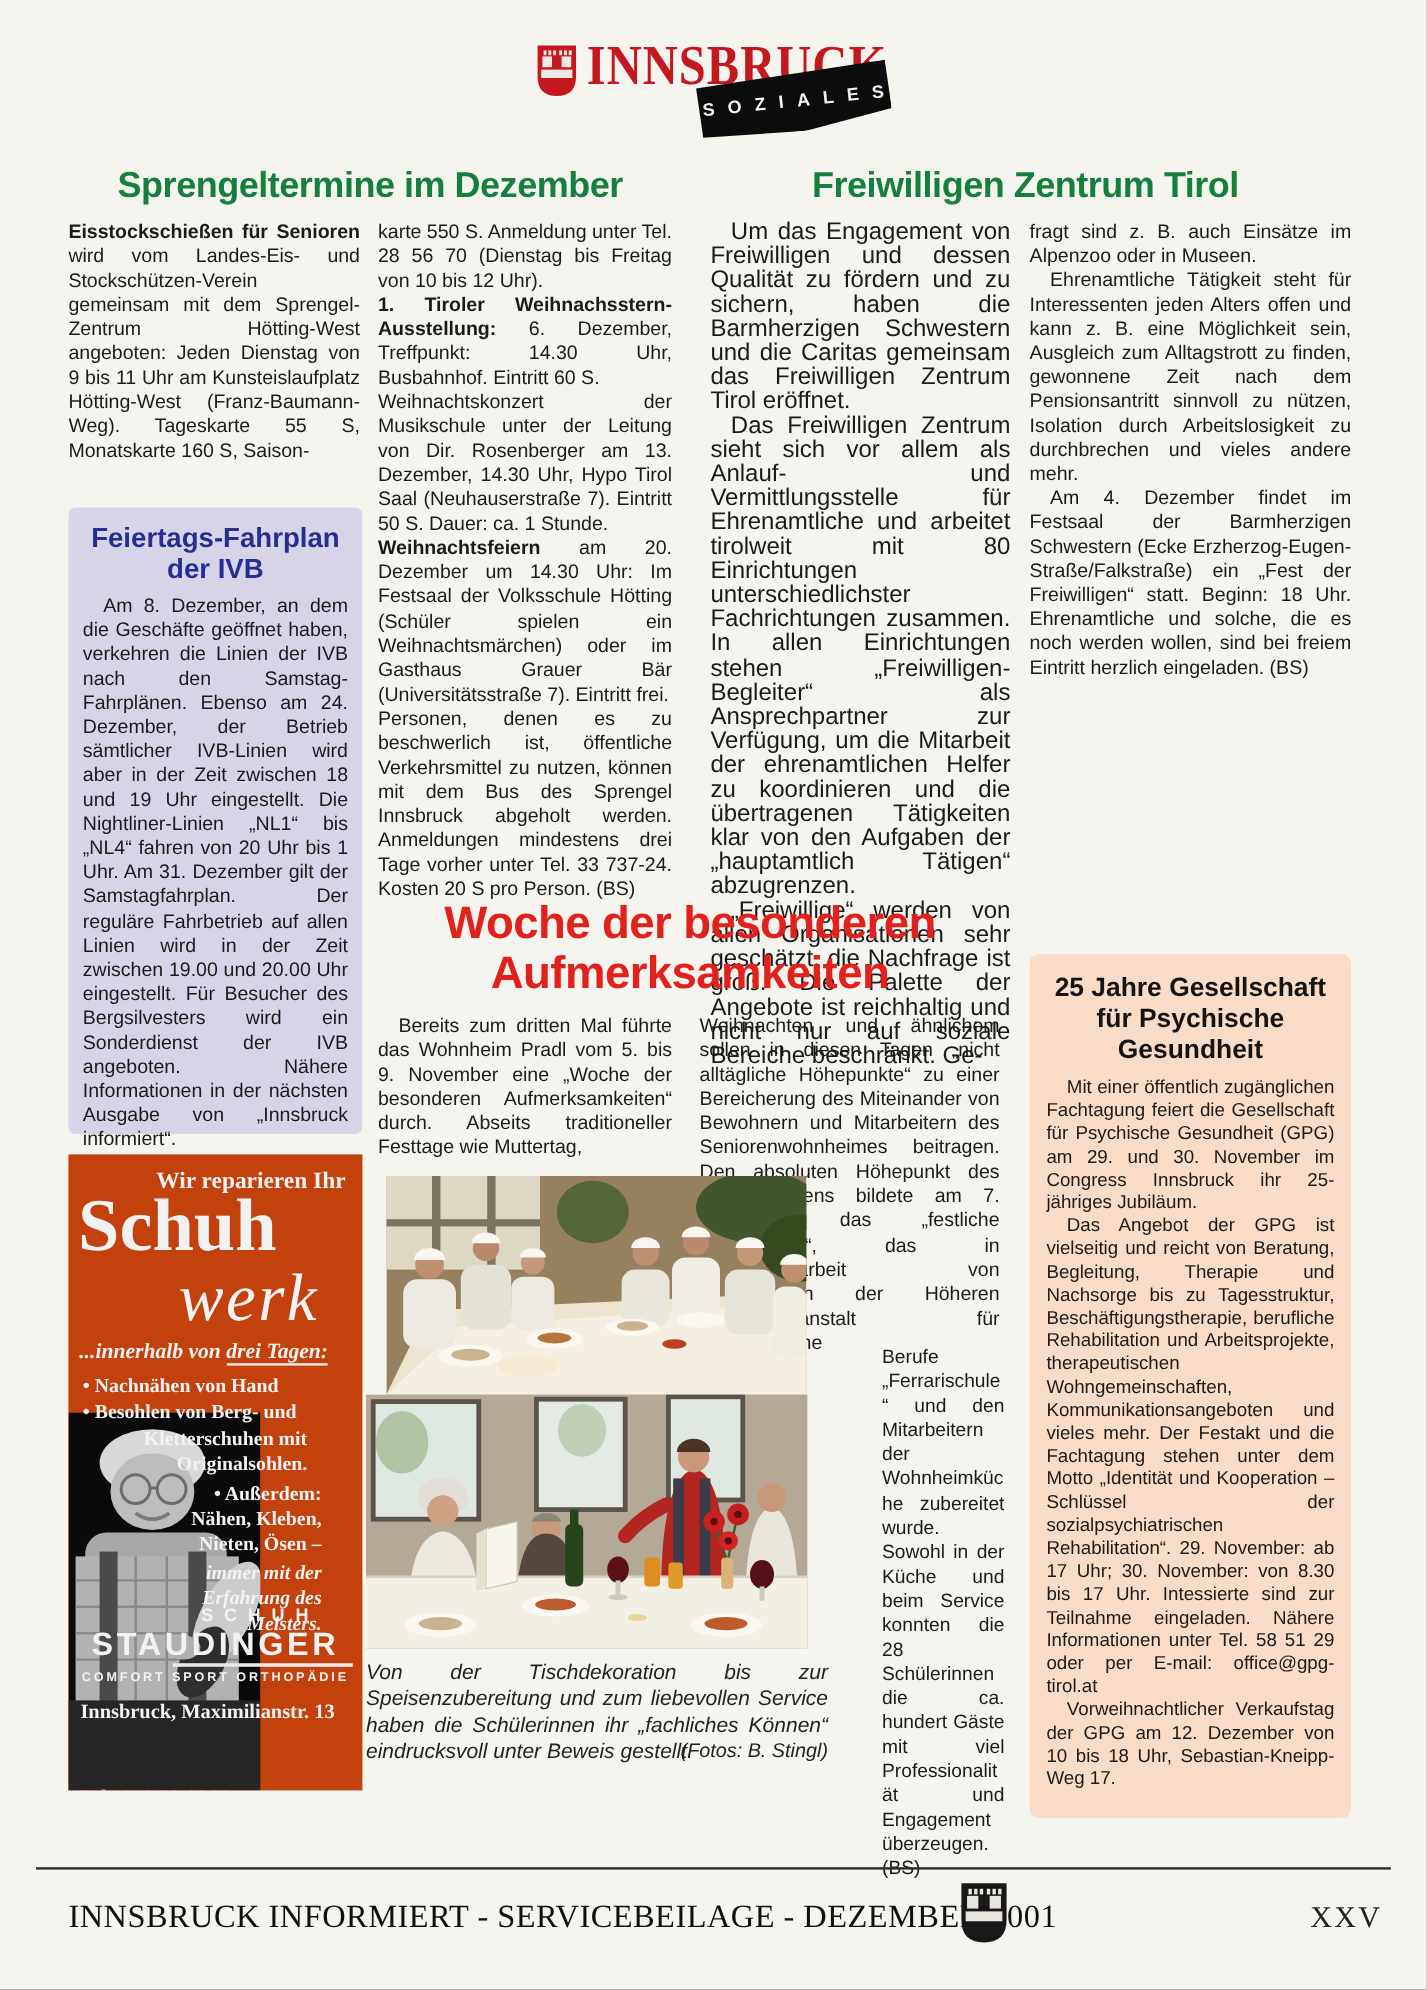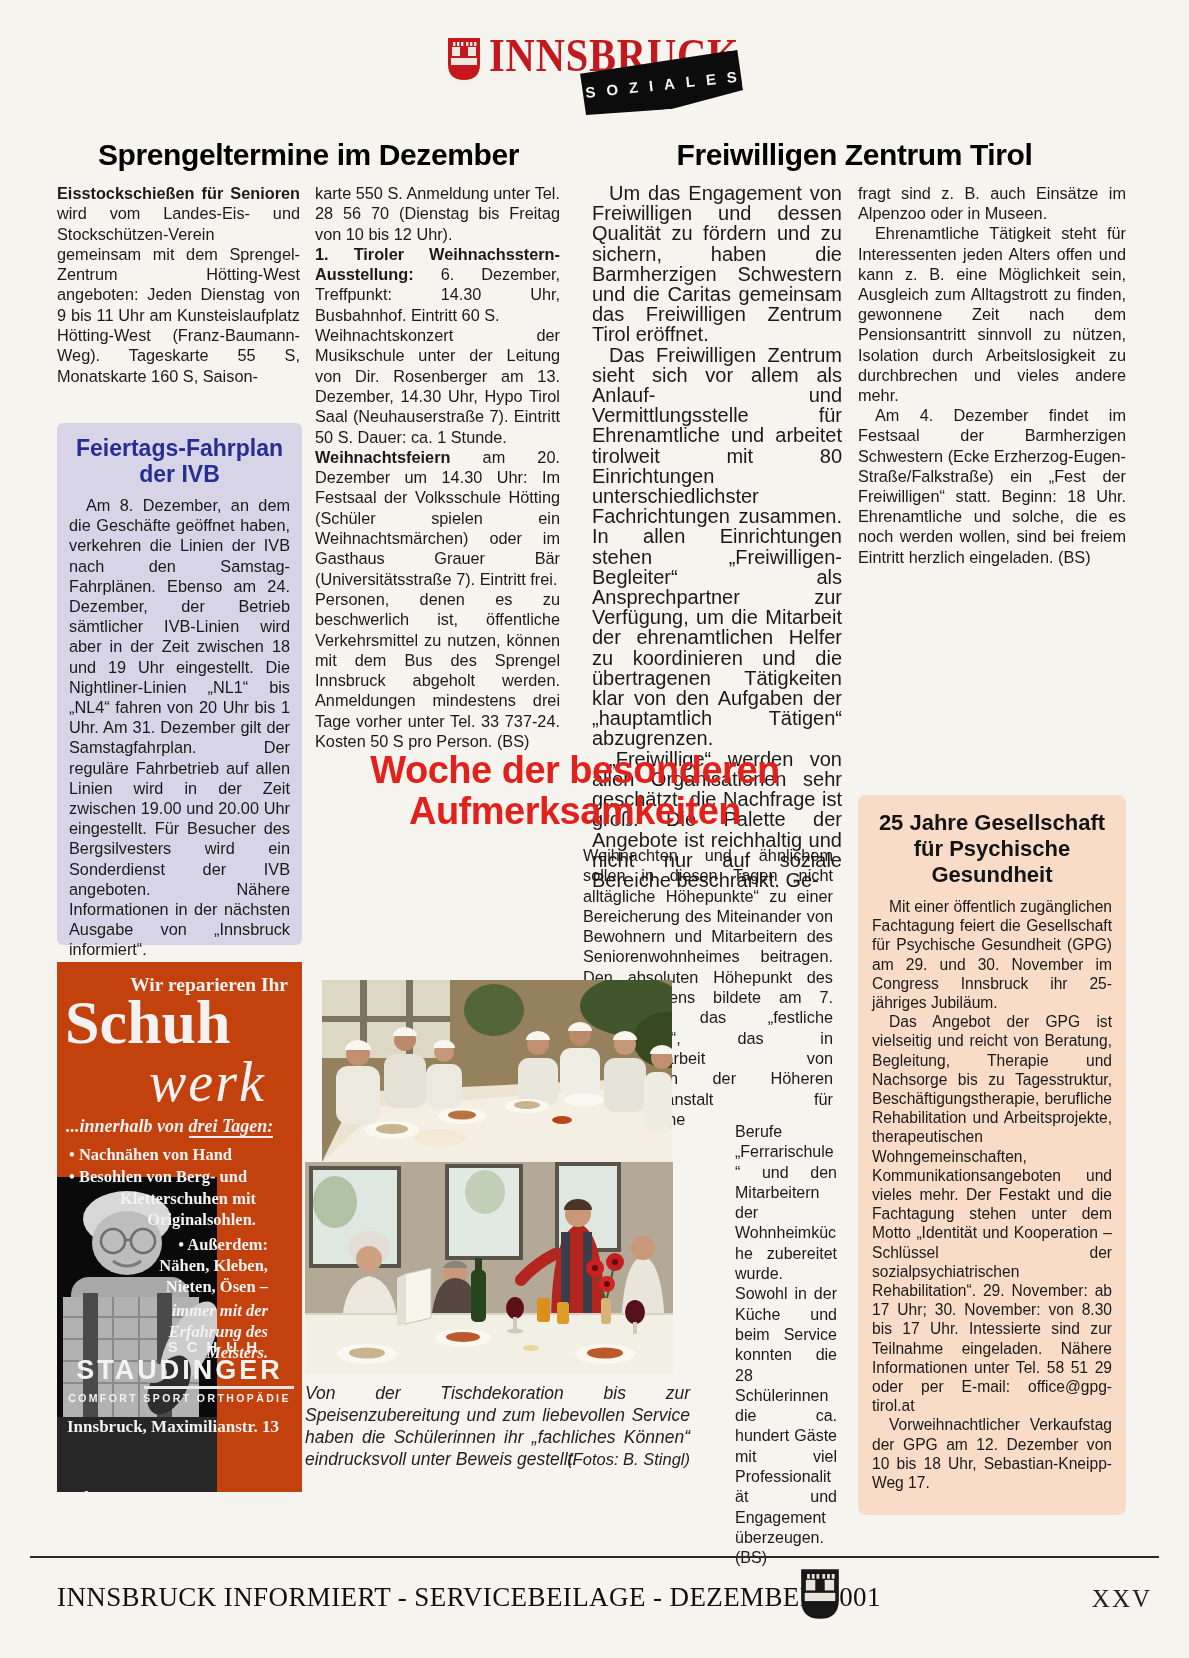--- a/index.html
+++ b/index.html
@@ -18,21 +18,21 @@
     transform:scaleX(0.86); transform-origin:left top;
   }
   .banner {
     background:#0c0c0c; transform:rotate(-6deg);
     display:flex; align-items:center; justify-content:center;
     clip-path:polygon(1% 14%, 99% 0%, 100% 78%, 55% 100%, 2% 94%);
   }
   .banner span { color:#f4f4f4; font-weight:bold; font-size:15px; letter-spacing:11px; padding-left:11px; }
 
   
-  h1.headline { font-size:30px; line-height:33px; font-weight:bold; letter-spacing:-0.4px; text-align:center; color:#000000; }
+  h1.headline { font-size:30px; line-height:33px; font-weight:bold; letter-spacing:-0.4px; text-align:center; color:#15803d; }
   .body-text { font-size:16.3px; line-height:20.3px; text-align:justify; text-align-last:left; hyphens:auto; -webkit-hyphens:auto; overflow-wrap:break-word; }
   .body-text p { margin:0; }
   p.ind { text-indent:17px; }
   .red-title { font-size:38px; line-height:41px; font-weight:bold; color:var(--headline-red,#e2211c); text-align:center; letter-spacing:-0.5px; }
   .pre { white-space:pre-line; }
 
   
   .ivb-box { background:var(--ivb-bg,#d8d4e8); border-radius:6px; padding:12px 12px 10px; }
   .ivb-box h2 { color:var(--ivb-title,#272e91); font-size:23px; line-height:26px; text-align:center; margin-bottom:8px; }
   .ivb-box .body-text { line-height:20.2px; }
@@ -94,21 +94,21 @@
 
   <div class="abs body-text" style="left:57px; top:183px; width:243px;">
     <p><b>Eisstockschießen für Senioren</b><span> wird vom Landes-Eis- und Stockschützen-Verein gemeinsam mit dem Sprengel-Zentrum Hötting-West angeboten: Jeden Dienstag von 9 bis 11 Uhr am Kunsteislaufplatz Hötting-West (Franz-Baumann-Weg). Tageskarte 55 S, Monatskarte 160 S, Saison-</span></p>
   </div>
 
   <div class="abs body-text" style="left:315px; top:183px; width:245px;">
     <p>karte 550 S. Anmeldung unter Tel. 28 56 70 (Dienstag bis Freitag von 10 bis 12 Uhr).</p>
     <p><b>1. Tiroler Weihnachsstern-Ausstellung:</b><span> 6. Dezember, Treffpunkt: 14.30 Uhr, Busbahnhof. Eintritt 60 S.</span></p>
     <p>Weihnachtskonzert der Musikschule unter der Leitung von Dir. Rosenberger am 13. Dezember, 14.30 Uhr, Hypo Tirol Saal (Neuhauserstraße 7). Eintritt 50 S. Dauer: ca. 1 Stunde.</p>
     <p><b>Weihnachtsfeiern</b><span> am 20. Dezember um 14.30 Uhr: Im Festsaal der Volksschule Hötting (Schüler spielen ein Weihnachtsmärchen) oder im Gasthaus Grauer Bär (Universitätsstraße 7). Eintritt frei.</span></p>
-    <p>Personen, denen es zu beschwerlich ist, öffentliche Verkehrsmittel zu nutzen, können mit dem Bus des Sprengel Innsbruck abgeholt werden. Anmeldungen mindestens drei Tage vorher unter Tel. 33 737-24. Kosten 50 S pro Person. (BS)</p>
+    <p>Personen, denen es zu beschwerlich ist, öffentliche Verkehrsmittel zu nutzen, können mit dem Bus des Sprengel Innsbruck abgeholt werden. Anmeldungen mindestens drei Tage vorher unter Tel. 33 737-24. Kosten 20 S pro Person. (BS)</p>
   </div>
 
   <div class="abs ivb-box" style="left:57px; top:423px; width:245px; height:522px;">
     <h2 class="pre">Feiertags-Fahrplan
 der IVB</h2>
     <div class="body-text">
       <p class="ind">Am 8. Dezember, an dem die Geschäfte geöffnet haben, verkehren die Linien der IVB nach den Samstag-Fahrplänen. Ebenso am 24. Dezember, der Betrieb sämtlicher IVB-Linien wird aber in der Zeit zwischen 18 und 19 Uhr eingestellt. Die Nightliner-Linien „NL1“ bis „NL4“ fahren von 20 Uhr bis 1 Uhr. Am 31. Dezember gilt der Samstagfahrplan. Der reguläre Fahrbetrieb auf allen Linien wird in der Zeit zwischen 19.00 und 20.00 Uhr eingestellt. Für Besucher des Bergsilvesters wird ein Sonderdienst der IVB angeboten. Nähere Informationen in der nächsten Ausgabe von „Innsbruck informiert“.</p>
     </div>
   </div>
 
@@ -176,20 +176,23 @@
 
   <div class="abs body-text" style="left:858px; top:183px; width:268px; line-height:20.2px;">
     <p>fragt sind z. B. auch Einsätze im Alpenzoo oder in Museen.</p>
     <p class="ind">Ehrenamtliche Tätigkeit steht für Interessenten jeden Alters offen und kann z. B. eine Möglichkeit sein, Ausgleich zum Alltagstrott zu finden, gewonnene Zeit nach dem Pensionsantritt sinnvoll zu nützen, Isolation durch Arbeitslosigkeit zu durchbrechen und vieles andere mehr.</p>
     <p class="ind">Am 4. Dezember findet im Festsaal der Barmherzigen Schwestern (Ecke Erzherzog-Eugen-Straße/Falkstraße) ein „Fest der Freiwilligen“ statt. Beginn: 18 Uhr. Ehrenamtliche und solche, die es noch werden wollen, sind bei freiem Eintritt herzlich eingeladen. (BS)</p>
   </div>
 
   <div class="abs red-title pre" style="left:315px; top:750px; width:520px;text-align:center;">Woche der besonderen
 Aufmerksamkeiten</div>
 
+  <div class="abs body-text" style="left:315px; top:845px; width:245px;">
+    <p class="ind">Bereits zum dritten Mal führte das Wohnheim Pradl vom 5. bis 9. November eine „Woche der besonderen Aufmerksamkeiten“ durch. Abseits traditioneller Festtage wie Muttertag,</p>
+  </div>
 
   <div class="abs body-text" style="left:583px; top:845px; width:250px;">
     <p>Weihnachten und ähnlichem sollen in diesen Tagen „nicht alltägliche Höhepunkte“ zu einer Bereicherung des Miteinander von Bewohnern und Mitarbeitern des Seniorenwohnheimes beitragen. Den absoluten Höhepunkt des Ereignisreigens bildete am 7. November das „festliche Mittagessen“, das in Zusammenarbeit von Schülerinnen der Höheren Bundeslehranstalt für wirtschaftliche</p>
   </div>
 
   <div class="abs" style="left:322px; top:980px; width:350px; height:182px;">
     <svg viewBox="0 0 350 182" width="350" height="182" preserveAspectRatio="none">
       <rect width="350" height="182" fill="#96815f"></rect>
       <rect x="0" y="0" width="128" height="78" fill="#ddd8c4"></rect>
       <rect x="38" y="0" width="7" height="78" fill="#7c7460"></rect>

